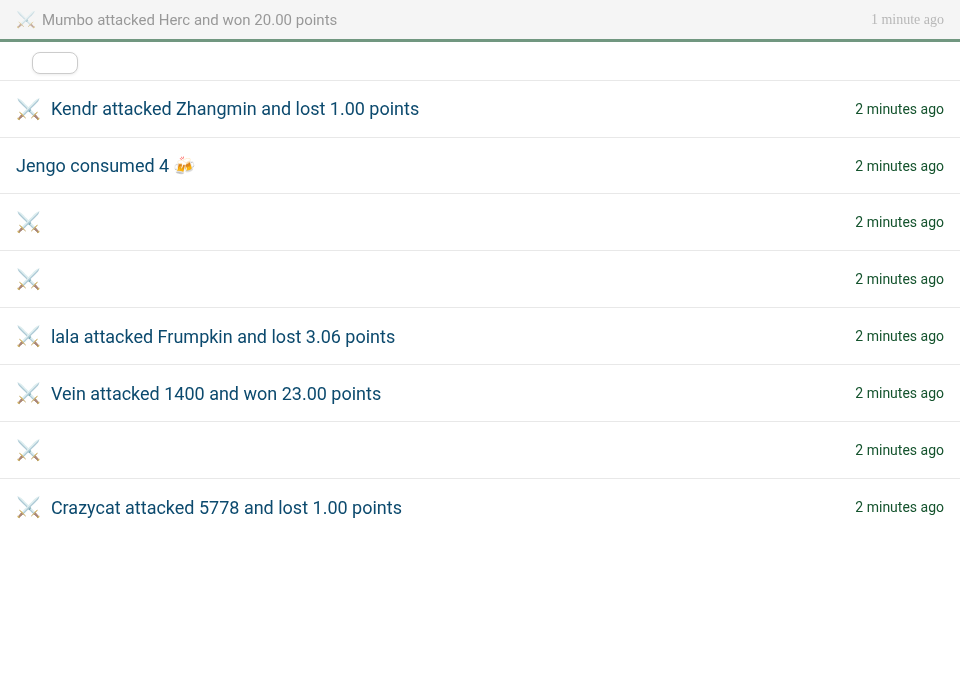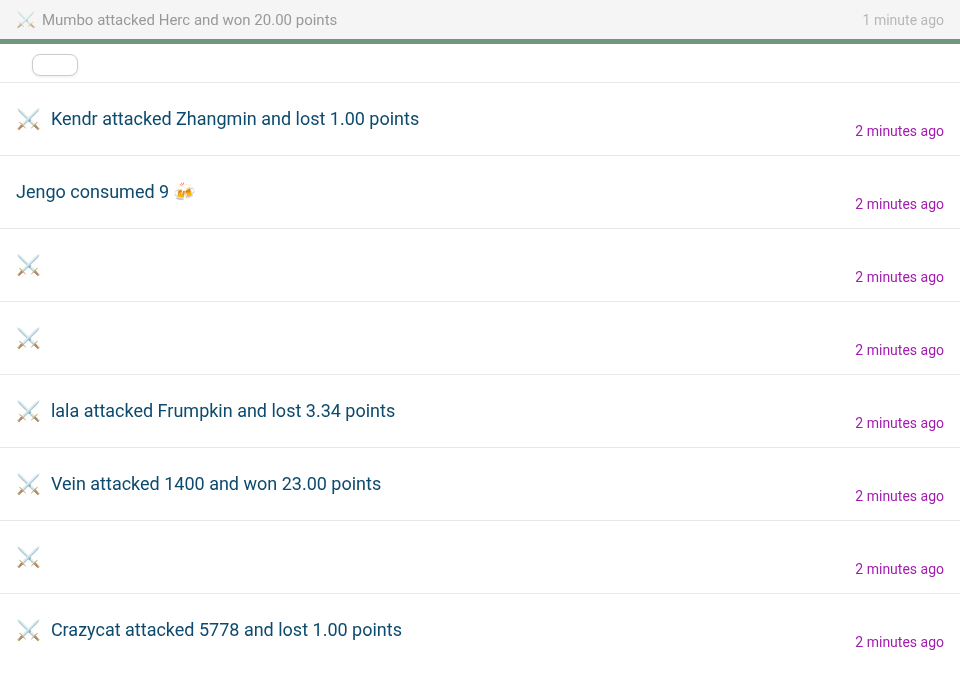--- a/index.html
+++ b/index.html
@@ -15,32 +15,33 @@
       min-height: 698px;
       overflow-x: hidden;
     }
 
     .top-banner {
       background: #f0f0f0;
       padding: 10px 16px;
       display: flex;
       align-items: center;
       justify-content: space-between;
-      border-bottom: 5px solid #14532d;
+      border-bottom: 3px solid #14532d;
       opacity: 0.6;
     }
 
     .top-banner-text {
       font-size: 15px;
       color: #555;
     }
 
     .top-banner-time {
       font-size: 14px;
       color: #888;
+      font-family: Liberation Serif, serif;
     }
 
     .header-row {
       display: flex;
       align-items: center;
       padding: 10px 16px 6px 16px;
       border-bottom: 1px solid #e8e8e8;
       background: #fff;
       gap: 16px;
     }
@@ -99,25 +100,24 @@
     }
 
     .activity-text {
       font-size: 18px;
       color: #0c4a6e;
       line-height: 1.3;
     }
 
     .activity-time {
       font-size: 14px;
-      color: #a21caf;
+      color: #14532d;
       white-space: nowrap;
       margin-left: 16px;
       flex-shrink: 0;
-      margin-top: 24px;
     }
 
     .cross-swords {
       display: inline-block;
       font-size: 20px;
       opacity: 0.65;
     }
   </style>
 </head>
 <body>
@@ -140,40 +140,40 @@
 <ul class="activity-list">
 <li class="activity-item">
       <div class="activity-content">
         <span class="cross-swords">⚔️</span>
         <span class="activity-text">Kendr attacked Zhangmin and lost 1.00 points</span>
       </div>
       <span class="activity-time">2 minutes ago</span>
     </li>
     <li class="activity-item">
       <div class="activity-content">
-        <span class="activity-text">Jengo consumed 9 🍻</span>
+        <span class="activity-text">Jengo consumed 4 🍻</span>
       </div>
       <span class="activity-time">2 minutes ago</span>
     </li>
     <li class="activity-item">
       <div class="activity-content">
         <span class="cross-swords">⚔️</span>
       </div>
       <span class="activity-time">2 minutes ago</span>
     </li>
     <li class="activity-item">
       <div class="activity-content">
         <span class="cross-swords">⚔️</span>
       </div>
       <span class="activity-time">2 minutes ago</span>
     </li>
     <li class="activity-item">
       <div class="activity-content">
         <span class="cross-swords">⚔️</span>
-        <span class="activity-text">lala attacked Frumpkin and lost 3.34 points</span>
+        <span class="activity-text">lala attacked Frumpkin and lost 3.06 points</span>
       </div>
       <span class="activity-time">2 minutes ago</span>
     </li>
     <li class="activity-item">
       <div class="activity-content">
         <span class="cross-swords">⚔️</span>
         <span class="activity-text">Vein attacked 1400 and won 23.00 points</span>
       </div>
       <span class="activity-time">2 minutes ago</span>
     </li>

